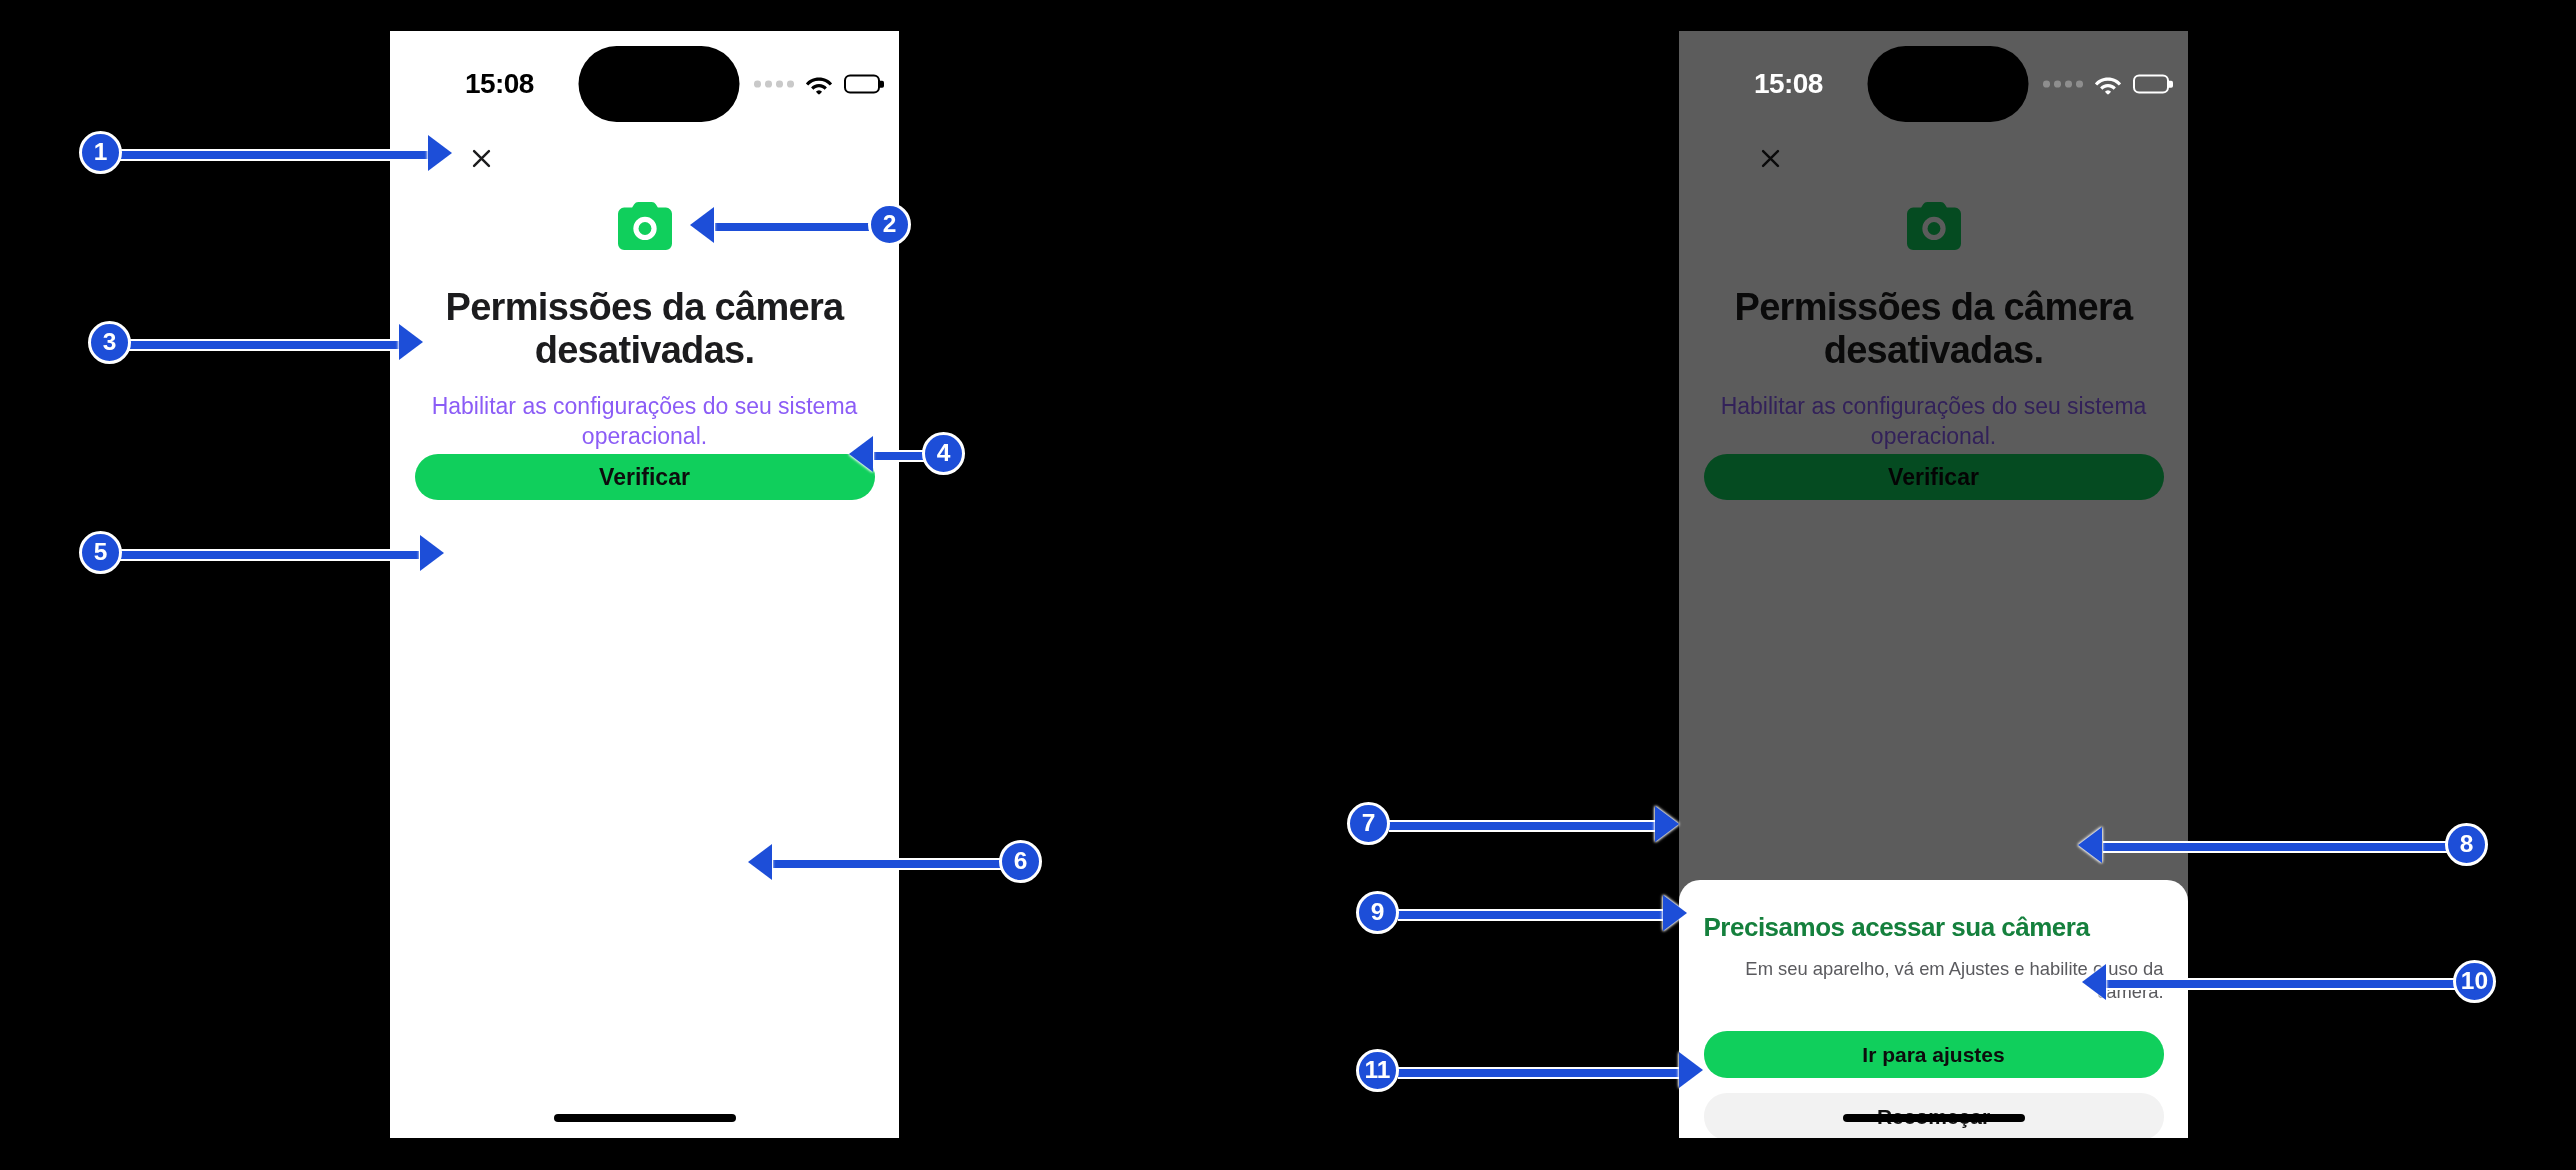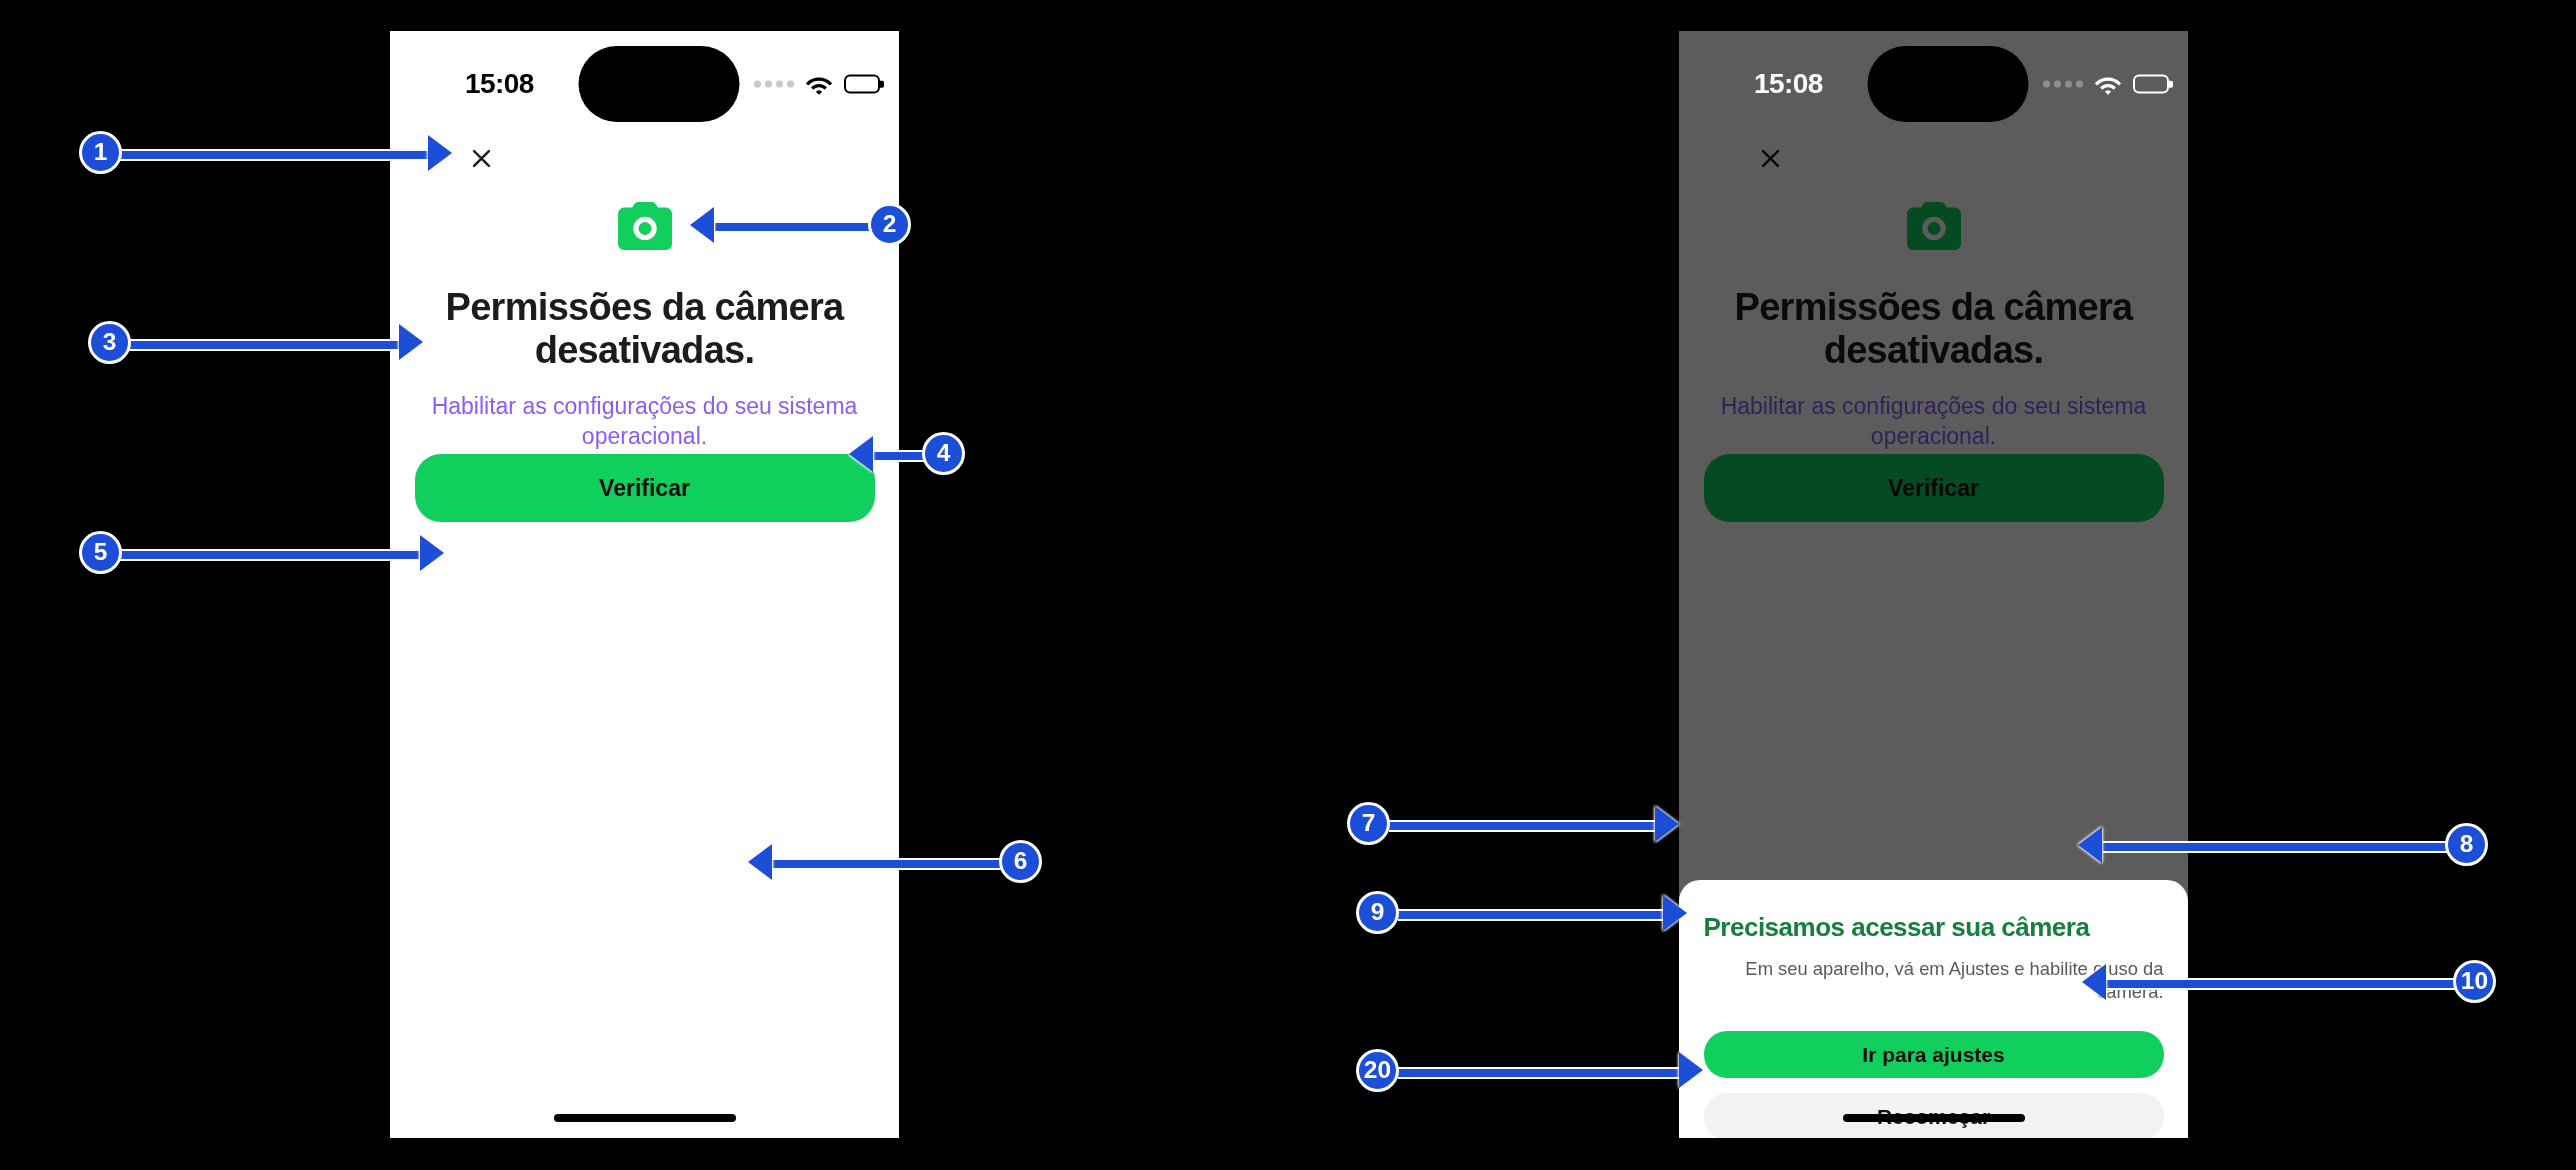--- a/index.html
+++ b/index.html
@@ -47,21 +47,21 @@
   .close-btn svg{width:21px;height:21px;}
 
   
   .content{position:absolute;left:0;right:0;top:0;}
   .cam-icon{position:absolute;left:50%;top:171px;transform:translateX(-50%);
     width:54px;height:48px;}
   .title{position:absolute;left:24.5px;right:24.5px;top:255px;text-align:center;
     font-size:38px;line-height:1.12;font-weight:700;color:#1c1c1e;letter-spacing:-0.7px;}
   .subtitle{position:absolute;left:34px;right:34px;top:361px;text-align:center;
     font-size:23px;line-height:1.3;color:#8b5cf6;}
-  .verify-btn{position:absolute;left:24.5px;right:24.5px;top:423px;height:68px;
+  .verify-btn{position:absolute;left:24.5px;right:24.5px;top:423px;height:46px;
     border-radius:26px;background:#10cf5c;display:flex;align-items:center;justify-content:center;
     font-size:23px;font-weight:700;color:#0d0d0d;}
 
   
   .home-ind{position:absolute;left:50%;bottom:16px;transform:translateX(-50%);
     width:182px;height:8px;border-radius:4.3px;background:#000;}
 
   
   .dim{position:absolute;left:0;top:92px;right:0;bottom:0;background:rgba(0,0,0,.64);}
   .dim-top{position:absolute;left:0;top:0;right:0;height:92px;background:rgba(0,0,0,.64);}
@@ -229,19 +229,19 @@
     <div class="head l" style="left:2078px;top:827px;"></div>
 
     <div class="badge" style="left:1356px;top:891px;">9</div>
     <div class="lead" style="left:1398px;top:909px;width:265px;"></div>
     <div class="head r" style="left:1663px;top:895px;"></div>
 
     <div class="badge" style="left:2453px;top:960px;text-align:center;">10</div>
     <div class="lead" style="left:2106px;top:978px;width:350px;"></div>
     <div class="head l" style="left:2082px;top:964px;"></div>
 
-    <div class="badge" style="left:1356px;top:1049px;">20</div>
+    <div class="badge" style="left:1356px;top:1049px;">11</div>
     <div class="lead" style="left:1398px;top:1067px;width:281px;"></div>
     <div class="head r" style="left:1679px;top:1052px;"></div>
 
   </div>
 </div>
 
 
 </body></html>

